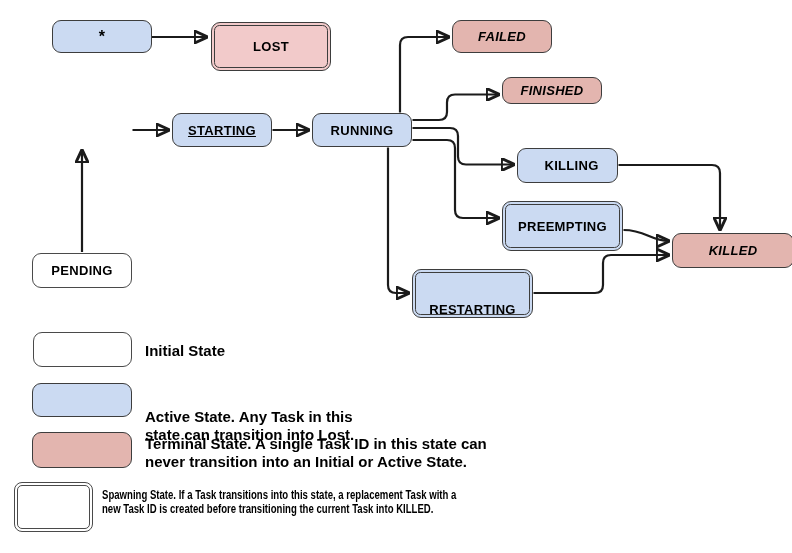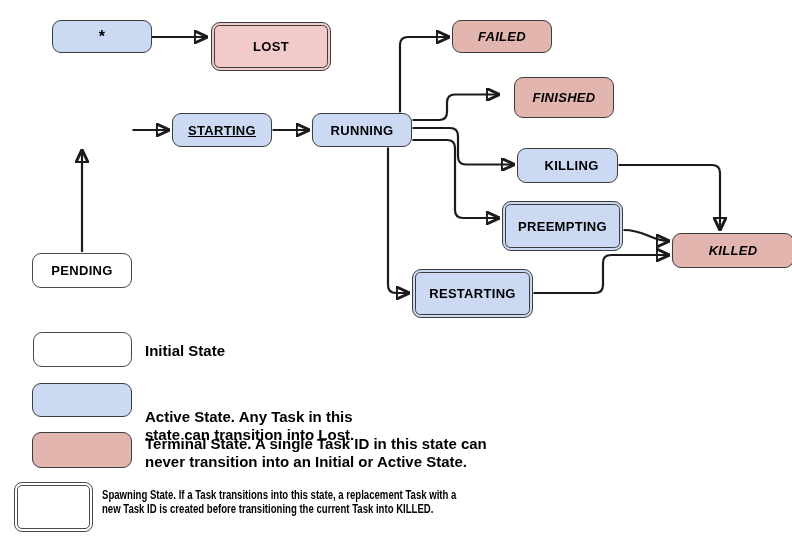--- a/index.html
+++ b/index.html
@@ -27,25 +27,25 @@
     content:"";position:absolute;inset:2.4px;
     border:1.6px solid #3d3d3d;border-radius:5.5px;pointer-events:none;
   }
 
   .n-star      {left:52px; top:20px; width:100px;height:33px;font-size:16px;}
   .n-lost      {left:211px;top:13px; width:120px;height:49px;margin-top:9px;}
   .n-assigned  {left:32px; top:113px;width:100px;height:34px;}
   .n-starting  {left:172px;top:113px;width:100px;height:34px;text-decoration:underline;}
   .n-running   {left:312px;top:113px;width:100px;height:34px;}
   .n-failed    {left:452px;top:20px; width:100px;height:33px;}
-  .n-finished  {left:514px;top:77px; width:100px;height:41px;}
+  .n-finished  {left:502px;top:77px; width:100px;height:27px;}
   .n-killing   {left:517px;top:148px;width:101px;height:35px;padding-left:8px;}
   .n-preempting{left:502px;top:201px;width:121px;height:50px;}
   .n-killed    {left:672px;top:233px;width:122px; height:35px;}
-  .n-restarting{left:412px;top:269px;width:121px;height:49px;}
+  .n-restarting{left:412px;top:269px;width:121px;height:49px;align-items:flex-end;}
   .n-pending   {left:32px; top:253px;width:100px;height:35px;}
 
   .lg-swatch{position:absolute;box-sizing:border-box;border:1.8px solid #3d3d3d;border-radius:9px;}
   .lg-initial {left:33px;top:332px;width:99px; height:35px;background:#ffffff;border-color:#4a4a4a;}
   .lg-active  {left:32px;top:383px;width:100px;height:34px;background:#cbdaf2;}
   .lg-terminal{left:32px;top:432px;width:100px;height:36px;background:#e3b5af;}
   .lg-spawning{left:14px;top:482px;width:79px; height:50px;background:#ffffff;border-color:#4a4a4a;border-radius:8px;}
   .lg-spawning::before{
     content:"";position:absolute;inset:2.4px;
     border:1.6px solid #4a4a4a;border-radius:5px;pointer-events:none;

